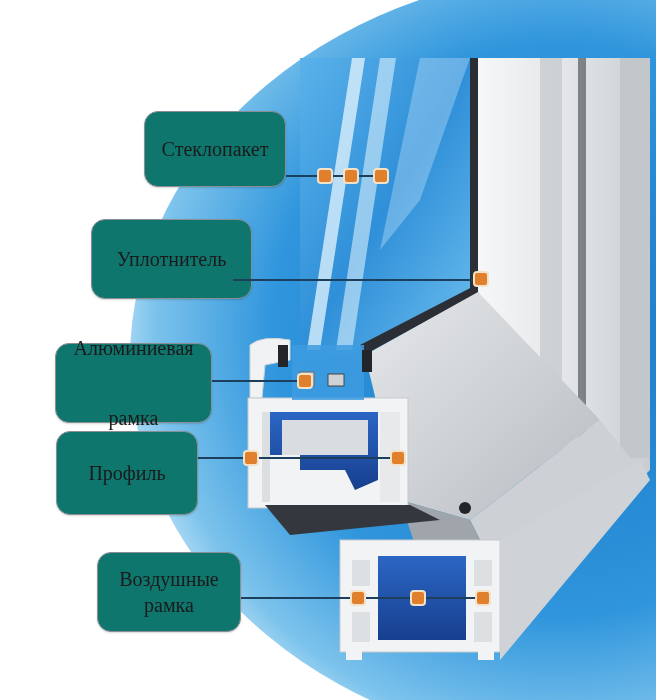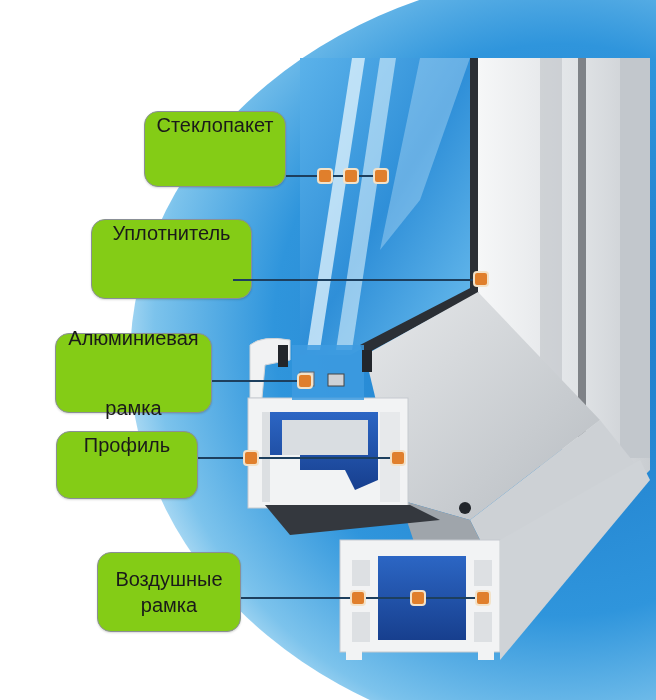--- a/index.html
+++ b/index.html
@@ -1,19 +1,19 @@
 <!DOCTYPE html>
 <html><head>
   <meta charset="utf-8">
   <style>
     html,body{margin:0;padding:0;}
     body{width:656px;height:700px;overflow:hidden;background:#ffffff;font-family:"Liberation Sans",sans-serif;}
     #stage{position:relative;width:656px;height:700px;overflow:hidden;background:#ffffff;}
     #bg-svg{position:absolute;left:0;top:0;}
-    .label-box{position:absolute;background:#84cc16;border:1.5px solid #8a8f96;border-radius:14px;box-shadow:0 1px 2px rgba(0,0,0,0.15);display:flex;justify-content:center;text-align:center;color:#1a1a1a;font-size:20px;line-height:26px;box-sizing:border-box;}
+    .label-box{position:absolute;background:#0f766e;border:1.5px solid #8a8f96;border-radius:14px;box-shadow:0 1px 2px rgba(0,0,0,0.15);display:flex;align-items:center;justify-content:center;text-align:center;color:#1a1a1a;font-size:20px;line-height:26px;box-sizing:border-box;font-family:Liberation Serif, serif;}
     .label-box span{display:block;}
     .marker{position:absolute;width:12px;height:12px;background:#e07f2c;border:2px solid #f3e2c8;border-radius:4px;box-sizing:content-box;transform:translate(-8px,-8px);}
     .leader{position:absolute;height:1.5px;background:#1d3f5e;}
   </style>
 </head>
 <body>
 
 <div id="stage">
 
   <svg id="bg-svg" width="656" height="700" viewBox="0 0 656 700">
@@ -98,28 +98,28 @@
   <div class="marker" style="left:325px;top:176px;"></div>
   <div class="marker" style="left:351px;top:176px;"></div>
   <div class="marker" style="left:381px;top:176px;"></div>
 
   <div class="label-box" style="left:91px;top:219px;width:161px;height:80px;">
     <span>Уплотнитель</span>
   </div>
   <div class="leader" style="left:233px;top:279px;width:246px;"></div>
   <div class="marker" style="left:481px;top:279px;"></div>
 
-  <div class="label-box" style="left:55px;top:333px;width:157px;height:80px;flex-direction:column;gap:44px;">
+  <div class="label-box" style="left:55px;top:343px;width:157px;height:80px;flex-direction:column;gap:44px;">
     <span>Алюминиевая</span>
     <span>рамка</span>
   </div>
   <div class="leader" style="left:212px;top:380px;width:90px;"></div>
   <div class="marker" style="left:305px;top:381px;"></div>
 
-  <div class="label-box" style="left:56px;top:431px;width:142px;height:68px;">
+  <div class="label-box" style="left:56px;top:431px;width:142px;height:84px;">
     <span>Профиль</span>
   </div>
   <div class="leader" style="left:198px;top:457px;width:200px;"></div>
   <div class="marker" style="left:251px;top:458px;"></div>
   <div class="marker" style="left:398px;top:458px;"></div>
 
   <div class="label-box" style="left:97px;top:552px;width:144px;height:80px;flex-direction:column;">
     <span>Воздушные</span>
     <span>рамка</span>
   </div>

